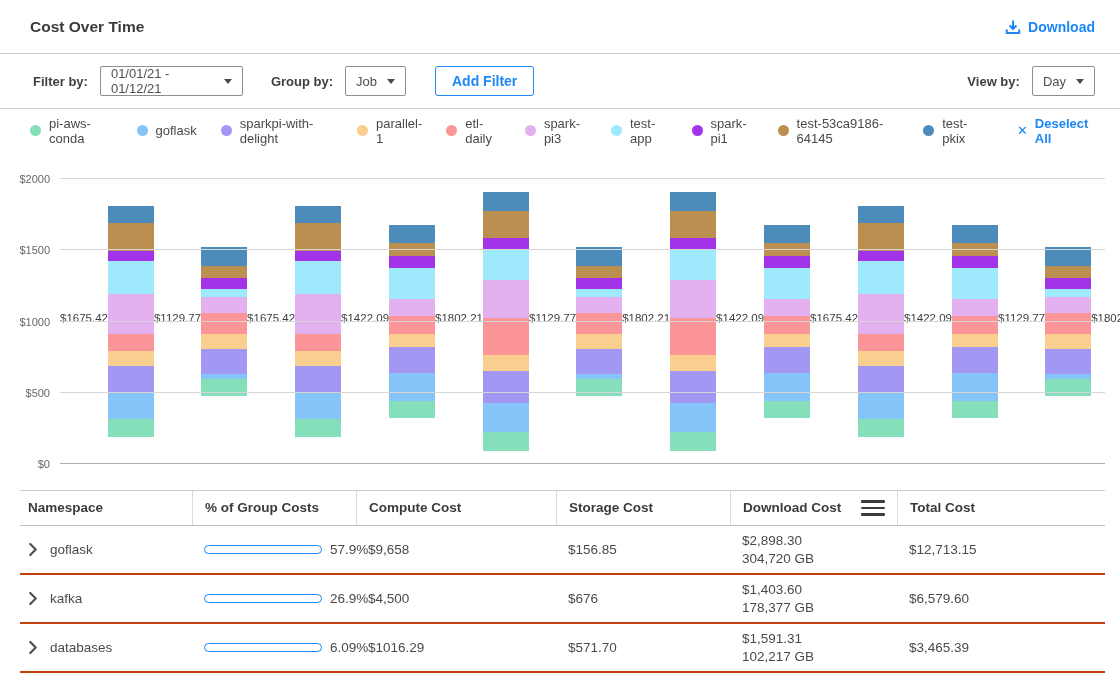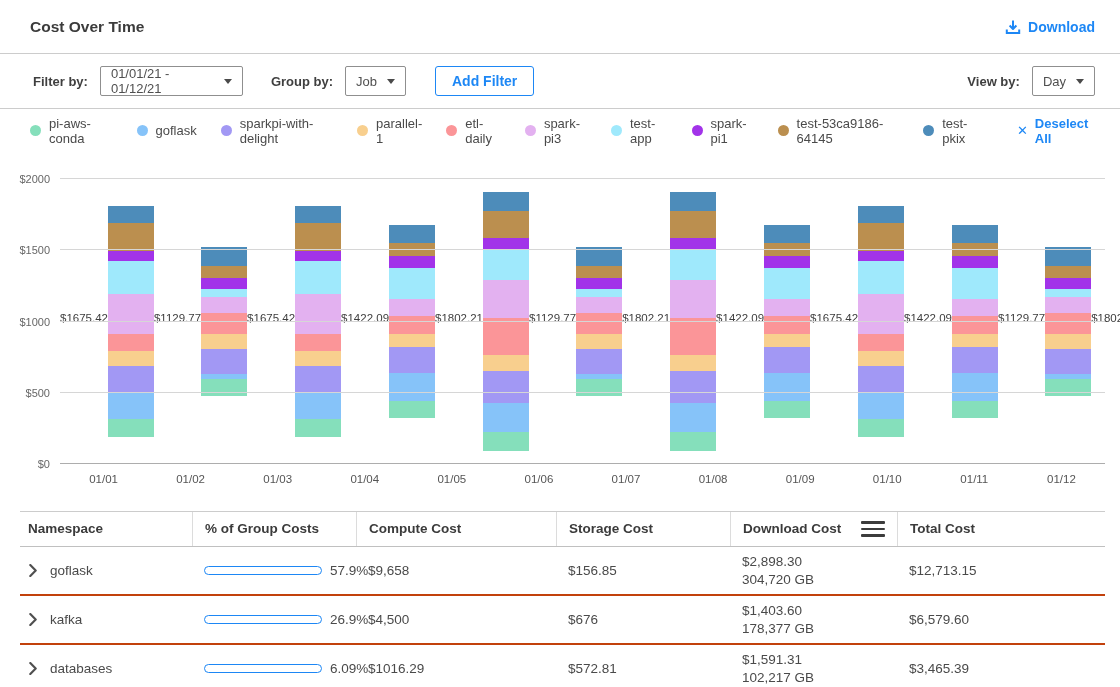--- a/index.html
+++ b/index.html
@@ -350,34 +350,20 @@
       <div class="ytick" style="bottom: -6px;">$0</div>
       <div class="gridline" style="bottom: 71.25px;"></div>
       <div class="ytick" style="bottom: 65.25px;">$500</div>
       <div class="gridline" style="bottom: 142.5px;"></div>
       <div class="ytick" style="bottom: 136.5px;">$1000</div>
       <div class="gridline" style="bottom: 213.75px;"></div>
       <div class="ytick" style="bottom: 207.75px;">$1500</div>
       <div class="gridline" style="bottom: 285px;"></div>
       <div class="ytick" style="bottom: 279px;">$2000</div>
     </div>
-  <div class="xlabels-row" id="xlabels-row">
-      <div class="xlabel">01/01</div>
-      <div class="xlabel">01/02</div>
-      <div class="xlabel">01/03</div>
-      <div class="xlabel">01/04</div>
-      <div class="xlabel">01/05</div>
-      <div class="xlabel">01/06</div>
-      <div class="xlabel">01/07</div>
-      <div class="xlabel">01/08</div>
-      <div class="xlabel">01/09</div>
-      <div class="xlabel">01/10</div>
-      <div class="xlabel">01/11</div>
-      <div class="xlabel">01/12</div>
-    </div>
 </div>
 
 <div class="cost-table">
   <div class="tgrid thead">
     <div class="th">Namespace</div>
     <div class="th">% of Group Costs</div>
     <div class="th">Compute Cost</div>
     <div class="th">Storage Cost</div>
     <div class="th network-th">
       <span>Download  Cost</span>
@@ -439,21 +425,21 @@
               <path d="M1.5 1 L6.5 6 L1.5 11" stroke="#4f4f4f" stroke-width="2" fill="none" stroke-linecap="round" stroke-linejoin="round"></path>
             </svg>
           </span>
           <span>databases</span>
         </div>
         <div class="td pct-cell">
           <span class="pill"><span class="pill-fill" style="width:7.5%"></span></span>
           <span>6.09%</span>
         </div>
         <div class="td ">$1016.29</div>
-        <div class="td ">$572.81</div>
+        <div class="td ">$571.70</div>
         <div class="td net-cell">
           <span>$1,591.31</span>
           <span>102,217 GB</span>
         </div>
         <div class="td ">$3,465.39</div>
       </div>
     </div>
 </div>
 
 </body></html>

